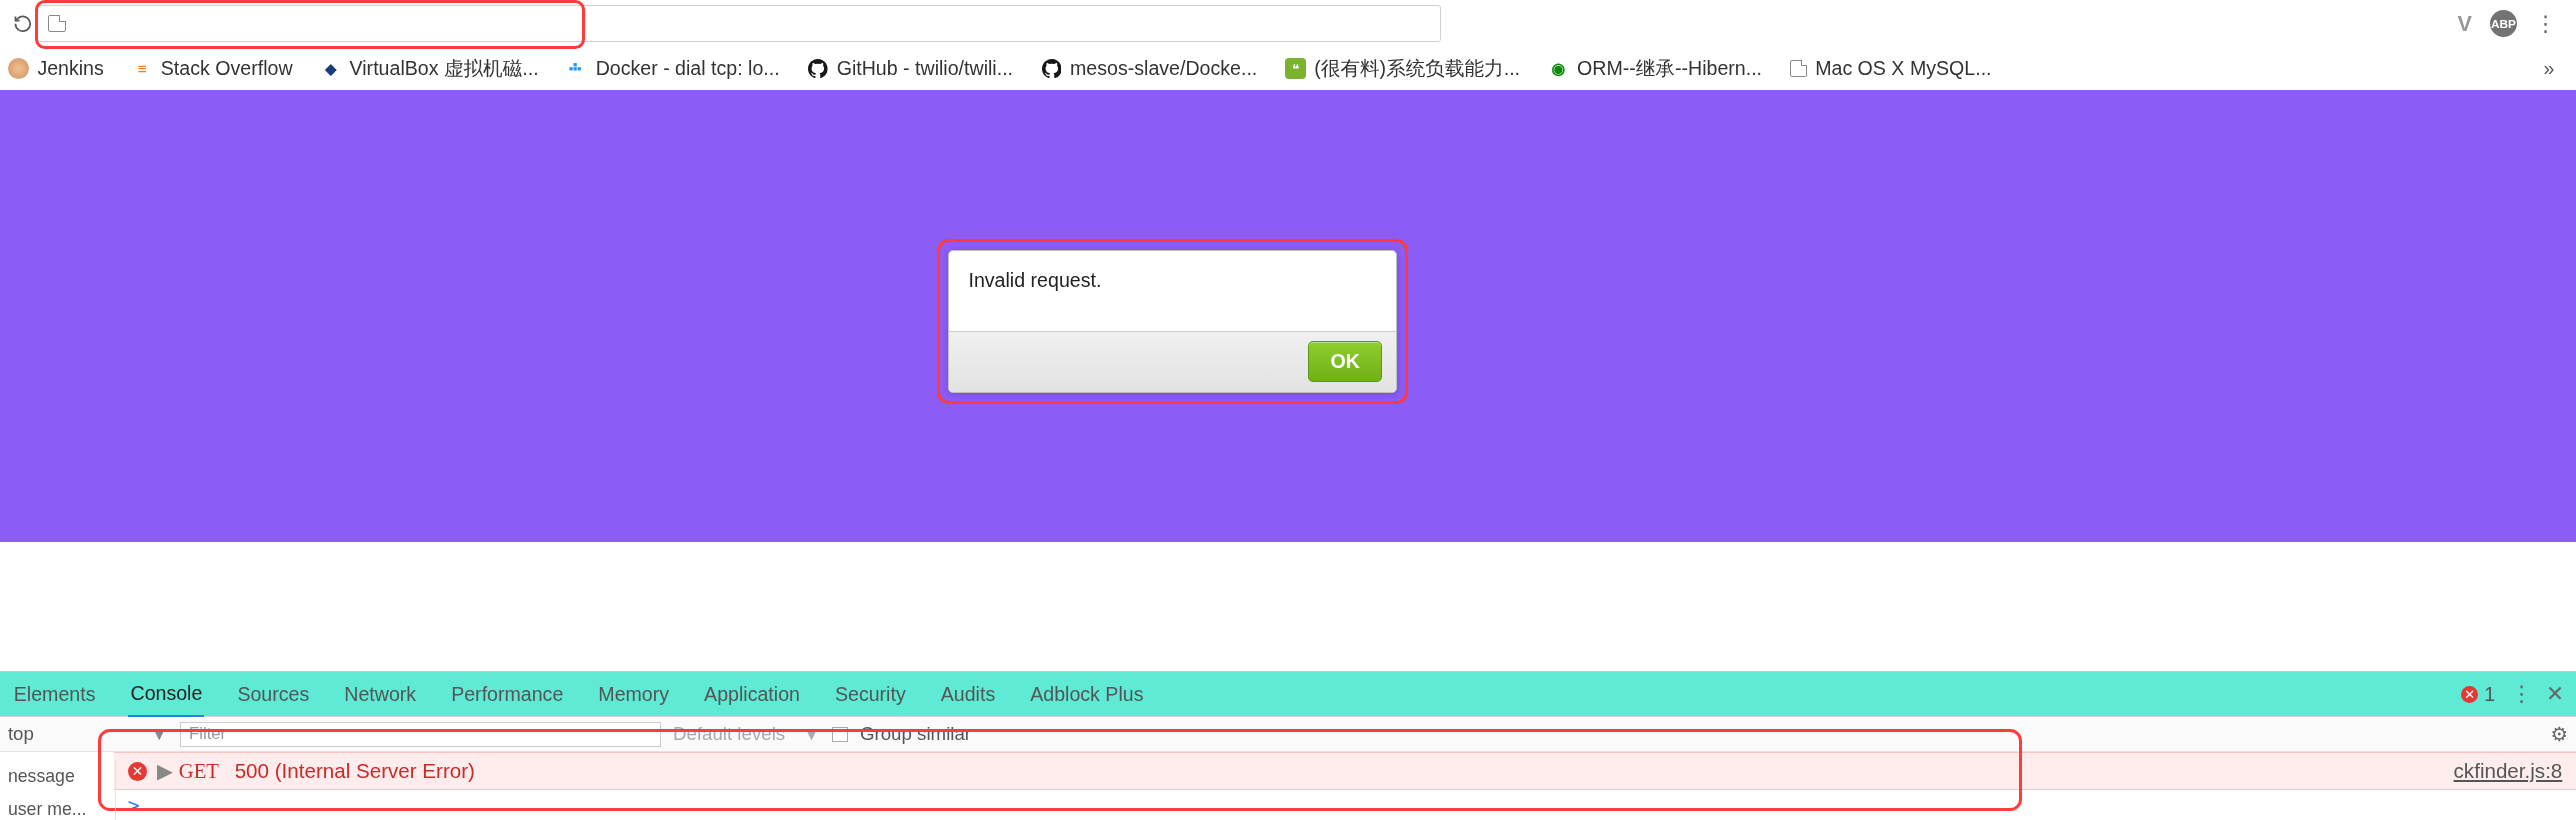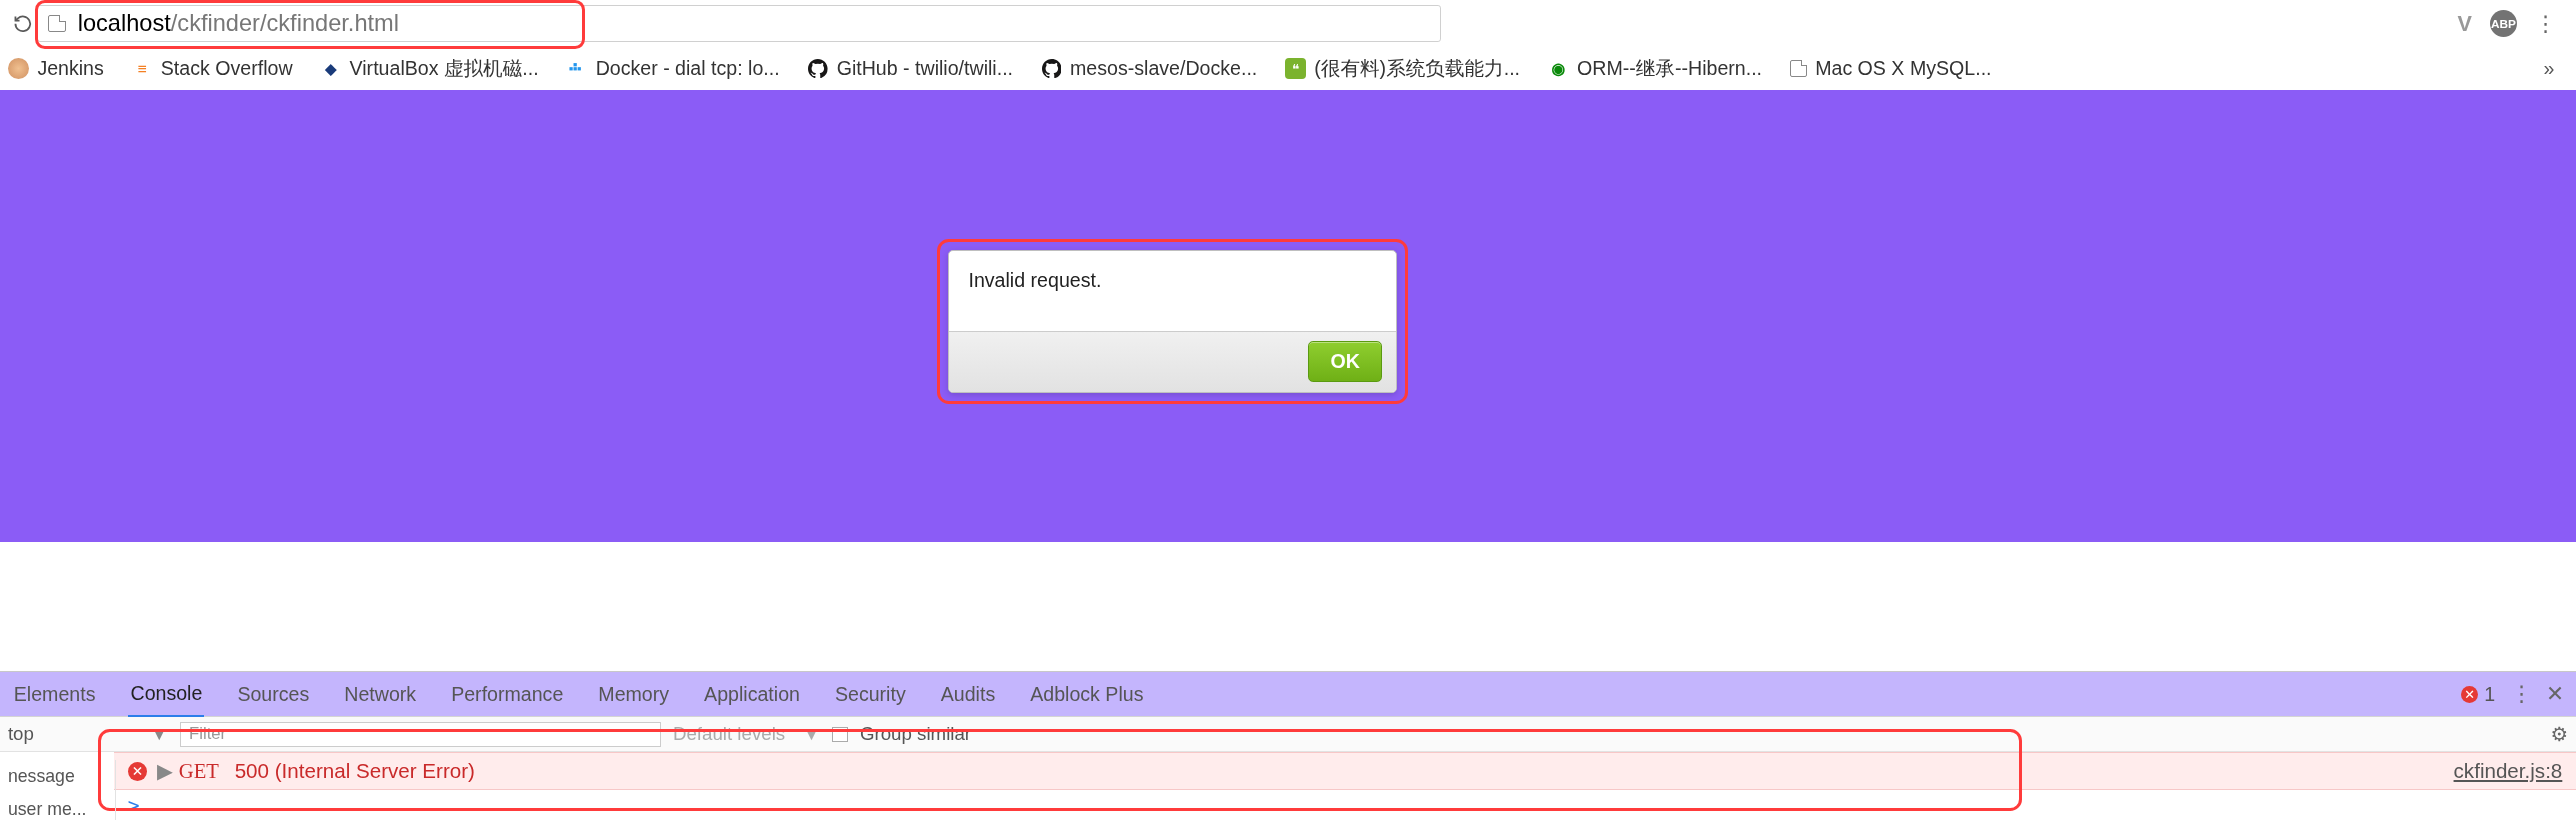--- a/index.html
+++ b/index.html
@@ -40,21 +40,21 @@
 .content { height: 452px; position: relative; background: #8b5cf6; }
 
 
 .dialog-wrap { position: absolute; left: 937px; top: 149px; width: 471px; border: 3.9px solid #ff3b3b; border-radius: 11.8px; padding: 7.9px; }
 .dialog { border: 1px solid #bfbfbf; border-radius: 4.9px; background: #fff; box-shadow: 0 2px 5.9px rgba(0,0,0,.15); overflow: hidden; }
 .dialog-body { padding: 17.7px 19.6px 39px; font-size: 19.6px; color: #222; }
 .dialog-footer { background: linear-gradient(#f0f0f0,#e2e2e2); border-top: 1px solid #ccc; padding: 9.8px 13.7px; display: flex; justify-content: flex-end; }
 .ok-btn { background: linear-gradient(#8fce2f,#6fb016); border: 1px solid #5a9a10; color: #fff; font-size: 19.6px; font-weight: bold; padding: 7.9px 21.6px; border-radius: 4.9px; cursor: pointer; box-shadow: inset 0 1px 0 rgba(255,255,255,.4); }
 
 
-.devtools { position: absolute; left: 0; right: 0; bottom: 0; border-top: 1px solid #c8c8c8; background: #c4b5fd; }
+.devtools { position: absolute; left: 0; right: 0; bottom: 0; border-top: 1px solid #c8c8c8; background: #5eead4; }
 .dt-tabs { display: flex; align-items: center; height: 45px; padding: 0 11.8px; gap: 31px; font-size: 19.6px; color: #555; border-bottom: 1px solid #d4d4d4; }
 .dt-tab { cursor: pointer; padding: 9.8px 2px; }
 .dt-tab.active { color: #222; border-bottom: 2.9px solid #2b7de9; }
 .dt-tabs-right { margin-left: auto; display: flex; align-items: center; gap: 15.7px; }
 .err-badge { display: flex; align-items: center; gap: 5.9px; color: #555; }
 .err-dot { width: 17.7px; height: 17.7px; background: #e53935; border-radius: 50%; color: #fff; font-size: 12.8px; display: flex; align-items: center; justify-content: center; }
 .dt-close { font-size: 21.6px; color: #666; }
 
 .dt-toolbar { display: flex; align-items: center; height: 35px; padding: 0 7.9px; gap: 11.8px; font-size: 18.7px; color: #555; background: #fafafa; border-bottom: 1px solid #e2e2e2; }
 .dt-context { display: flex; align-items: center; gap: 116px; }
@@ -84,23 +84,20 @@
 <div class="addr-row">
   <div class="reload-btn">
     <svg width="19.6" height="19.6" viewBox="0 0 24 24" fill="none" stroke="#5a5a5a" stroke-width="2.2">
         <path d="M3 12a9 9 0 1 0 3-6.7L3 8"></path>
         <path d="M3 3v5h5"></path>
       </svg>
   </div>
   <div class="addr-box">
     <div class="addr-highlight"></div>
     <span class="page-ico"></span>
-    <span class="url-text">
-      <span class="host">localhost</span><span class="path">/ckfinder/ckfinder.html</span>
-    </span>
   </div>
   <div class="addr-spacer"></div>
   <div class="addr-icons">
     <span class="v-icon">V</span>
     <span class="abp-badge">ABP</span>
     <span class="menu-dots">⋮</span>
   </div>
 </div>
 
 <div class="bookmarks">

